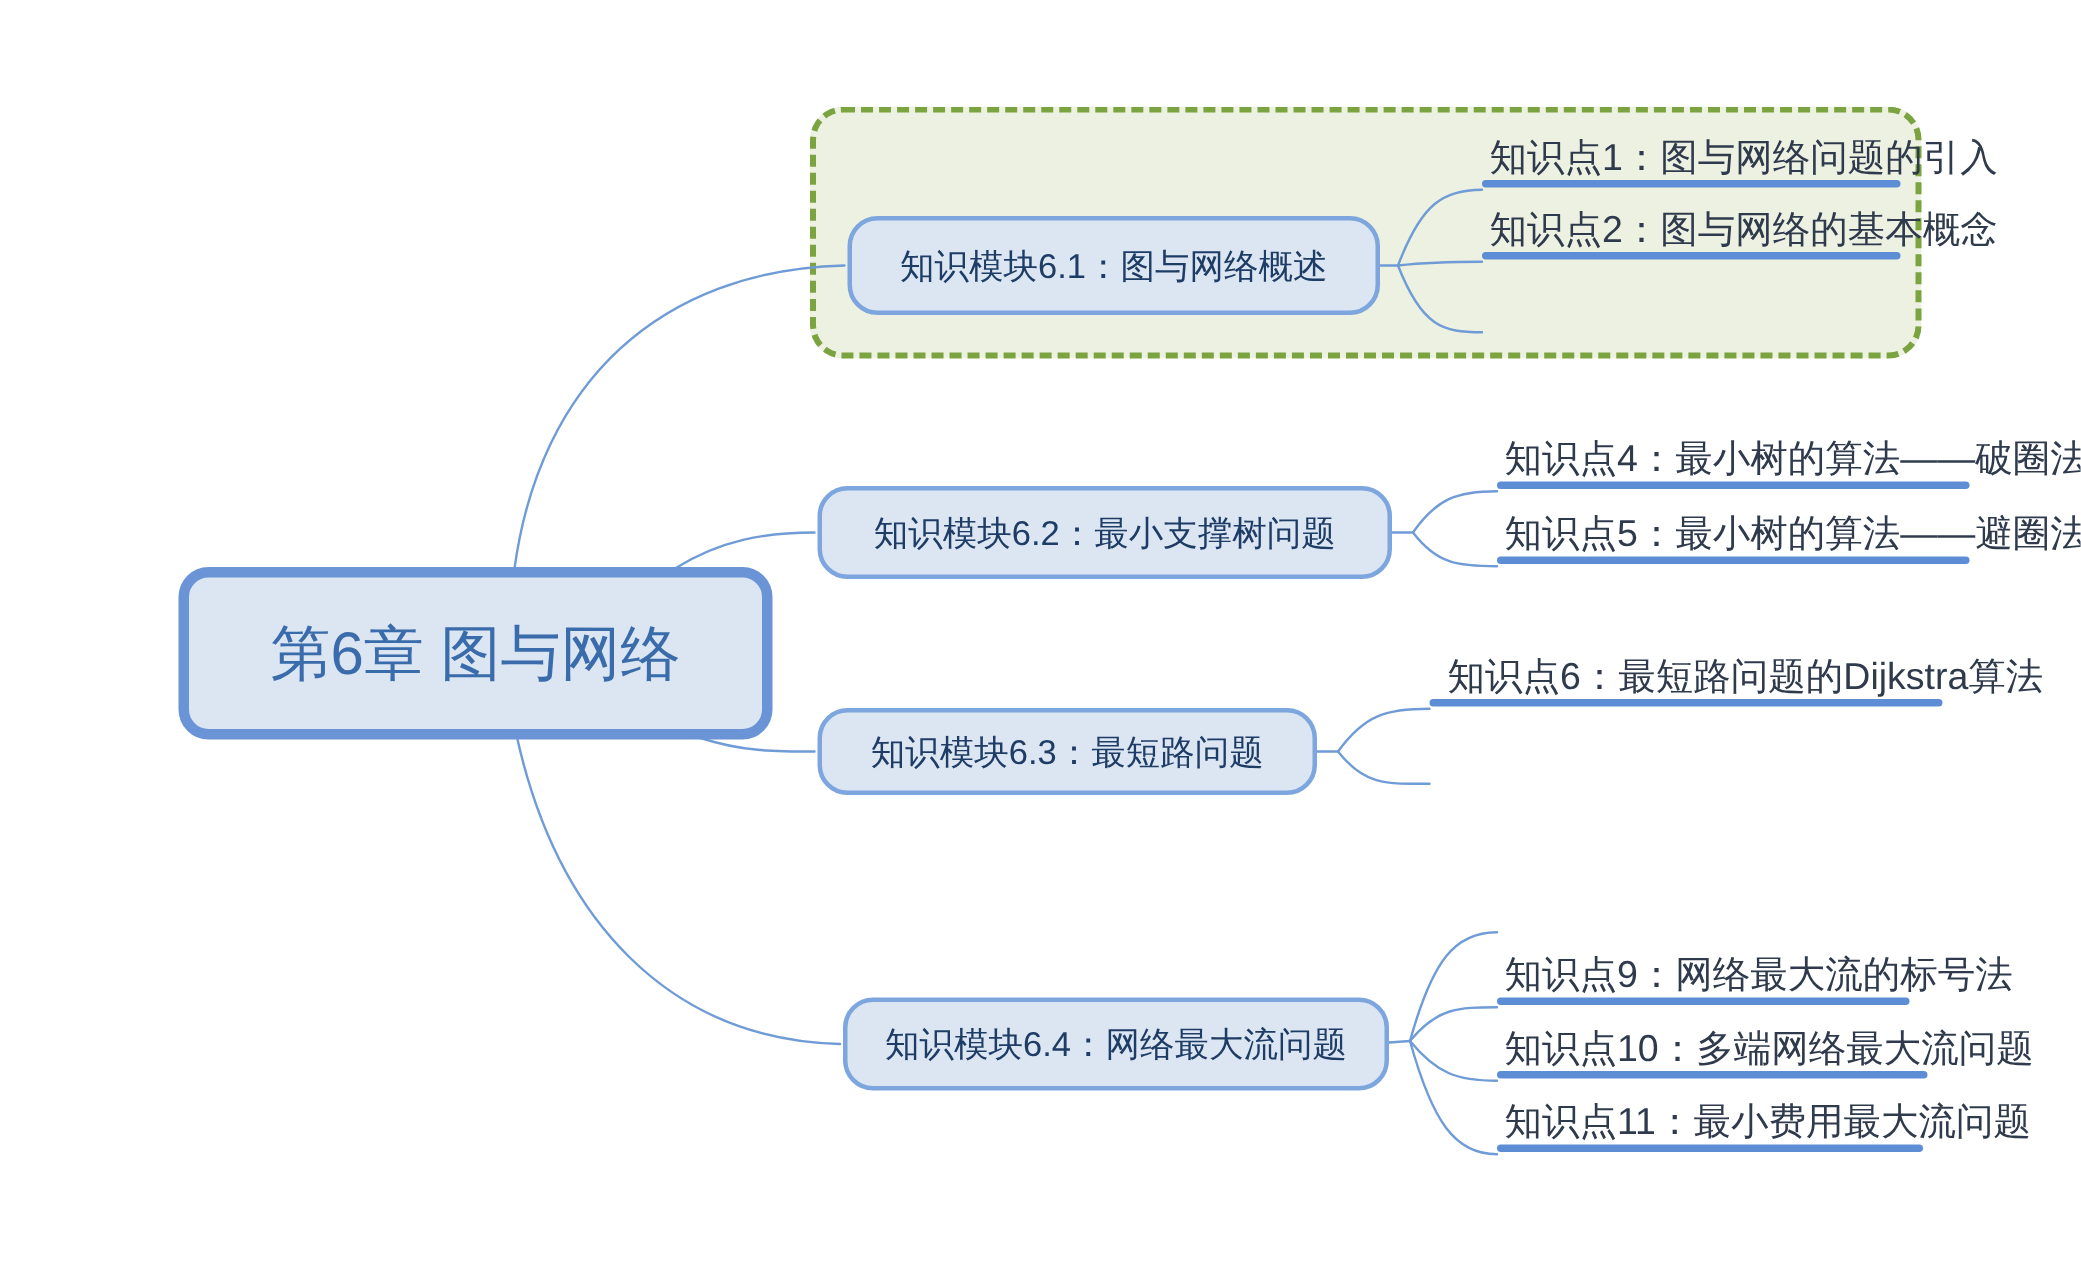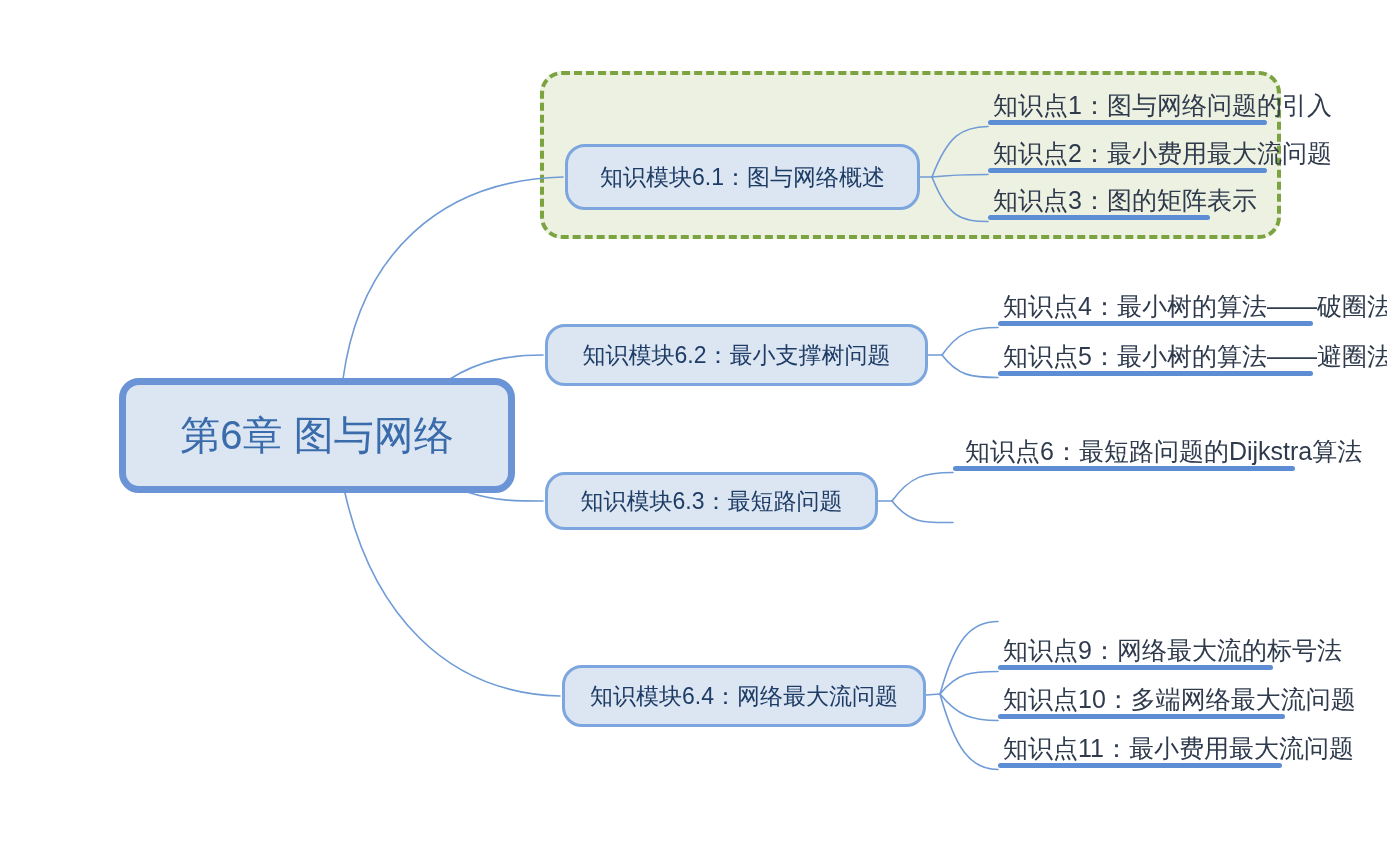--- a/index.html
+++ b/index.html
@@ -96,25 +96,21 @@
   </div>
   <div class="node module-node" style="left:562px;top:665px;width:364px;height:62px;">
     <span>知识模块6.4：网络最大流问题</span>
   </div>
 
   <div class="leaf" style="left:988px;top:91px;width:279px;">
     <div class="leaf-label">知识点1：图与网络问题的引入</div>
     <div class="leaf-bar"></div>
   </div>
   <div class="leaf" style="left:988px;top:139px;width:279px;">
-    <div class="leaf-label">知识点2：最小费用最大流问题</div>
-    <div class="leaf-bar"></div>
-  </div>
-  <div class="leaf" style="left:988px;top:186px;width:222px;">
-    <div class="leaf-label">知识点3：图的矩阵表示</div>
+    <div class="leaf-label">知识点2：图与网络的基本概念</div>
     <div class="leaf-bar"></div>
   </div>
 
   <div class="leaf" style="left:998px;top:292px;width:315px;">
     <div class="leaf-label">知识点4：最小树的算法——破圈法</div>
     <div class="leaf-bar"></div>
   </div>
   <div class="leaf" style="left:998px;top:342px;width:315px;">
     <div class="leaf-label">知识点5：最小树的算法——避圈法</div>
     <div class="leaf-bar"></div>

